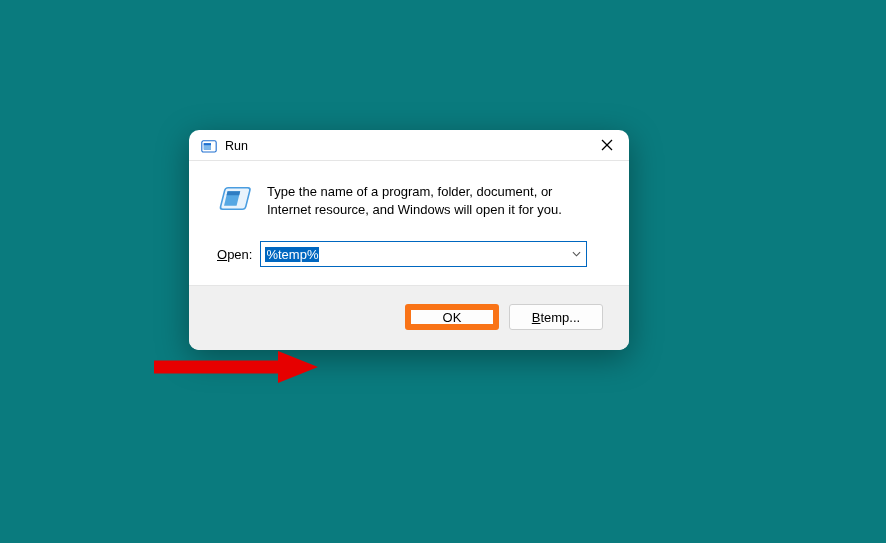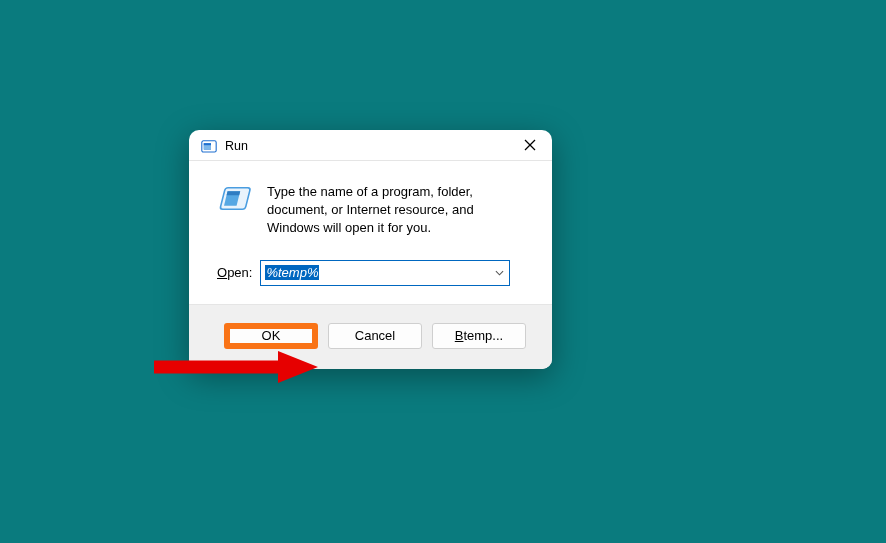--- a/index.html
+++ b/index.html
@@ -12,21 +12,21 @@
       height: 543px;
       background: #0a7b7e;
       font-family: 'Segoe UI', Tahoma, sans-serif;
       position: relative;
       overflow: hidden;
     }
     .dialog {
       position: absolute;
       left: 189px;
       top: 130px;
-      width: 363px;
+      width: 440px;
       background: #fff;
       border-radius: 10px;
       box-shadow: 0 8px 32px rgba(0,0,0,0.35);
       overflow: hidden;
     }
     .titlebar {
       display: flex;
       align-items: center;
       padding: 8px 10px 6px 12px;
       border-bottom: 1px solid #e5e5e5;
@@ -95,21 +95,20 @@
       background: #fff;
       display: flex;
       align-items: stretch;
     }
     .combo-text {
       flex: 1;
       font-size: 13px;
       display: flex;
       align-items: center;
       padding: 0 4px;
-      font-style: italic;
     }
     .combo-text .sel {
       background: #0067c0;
       color: #fff;
       padding: 0 1px;
     }
     .combo-caret {
       width: 20px;
       display: flex;
       align-items: center;
@@ -206,23 +205,20 @@
         </div>
       </div>
     </div>
   </div>
 
   <div class="footer">
     <button class="btn primary">
       <span>OK</span>
     </button>
     <button class="btn">
-      <span>Cancel</span>
-    </button>
-    <button class="btn">
       <span><span class="u">B</span><span>temp...</span></span>
     </button>
   </div>
 </div>
 
 <svg class="arrow" viewBox="0 0 170 36">
   <line x1="4" y1="18" x2="130" y2="18" stroke="#e60000" stroke-width="13"></line>
   <polygon points="128,2 168,18 128,34" fill="#e60000"></polygon>
 </svg>
 

